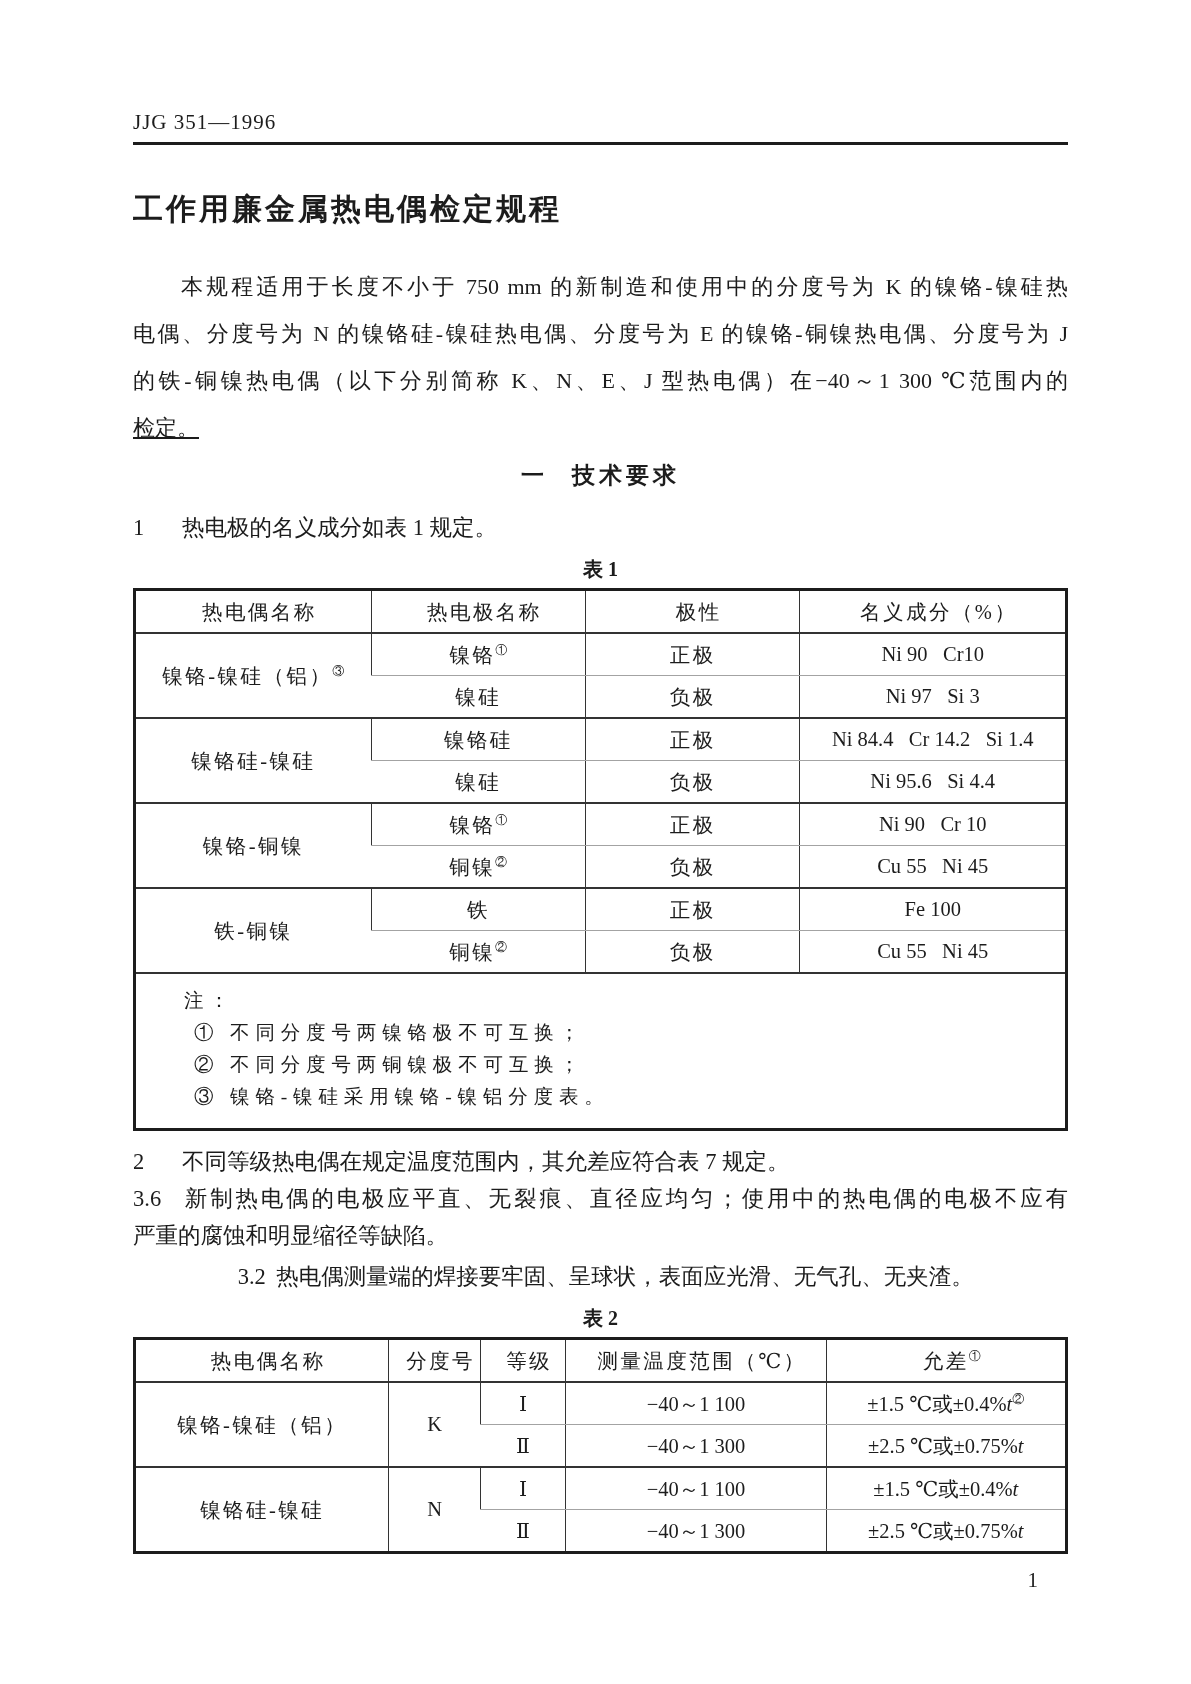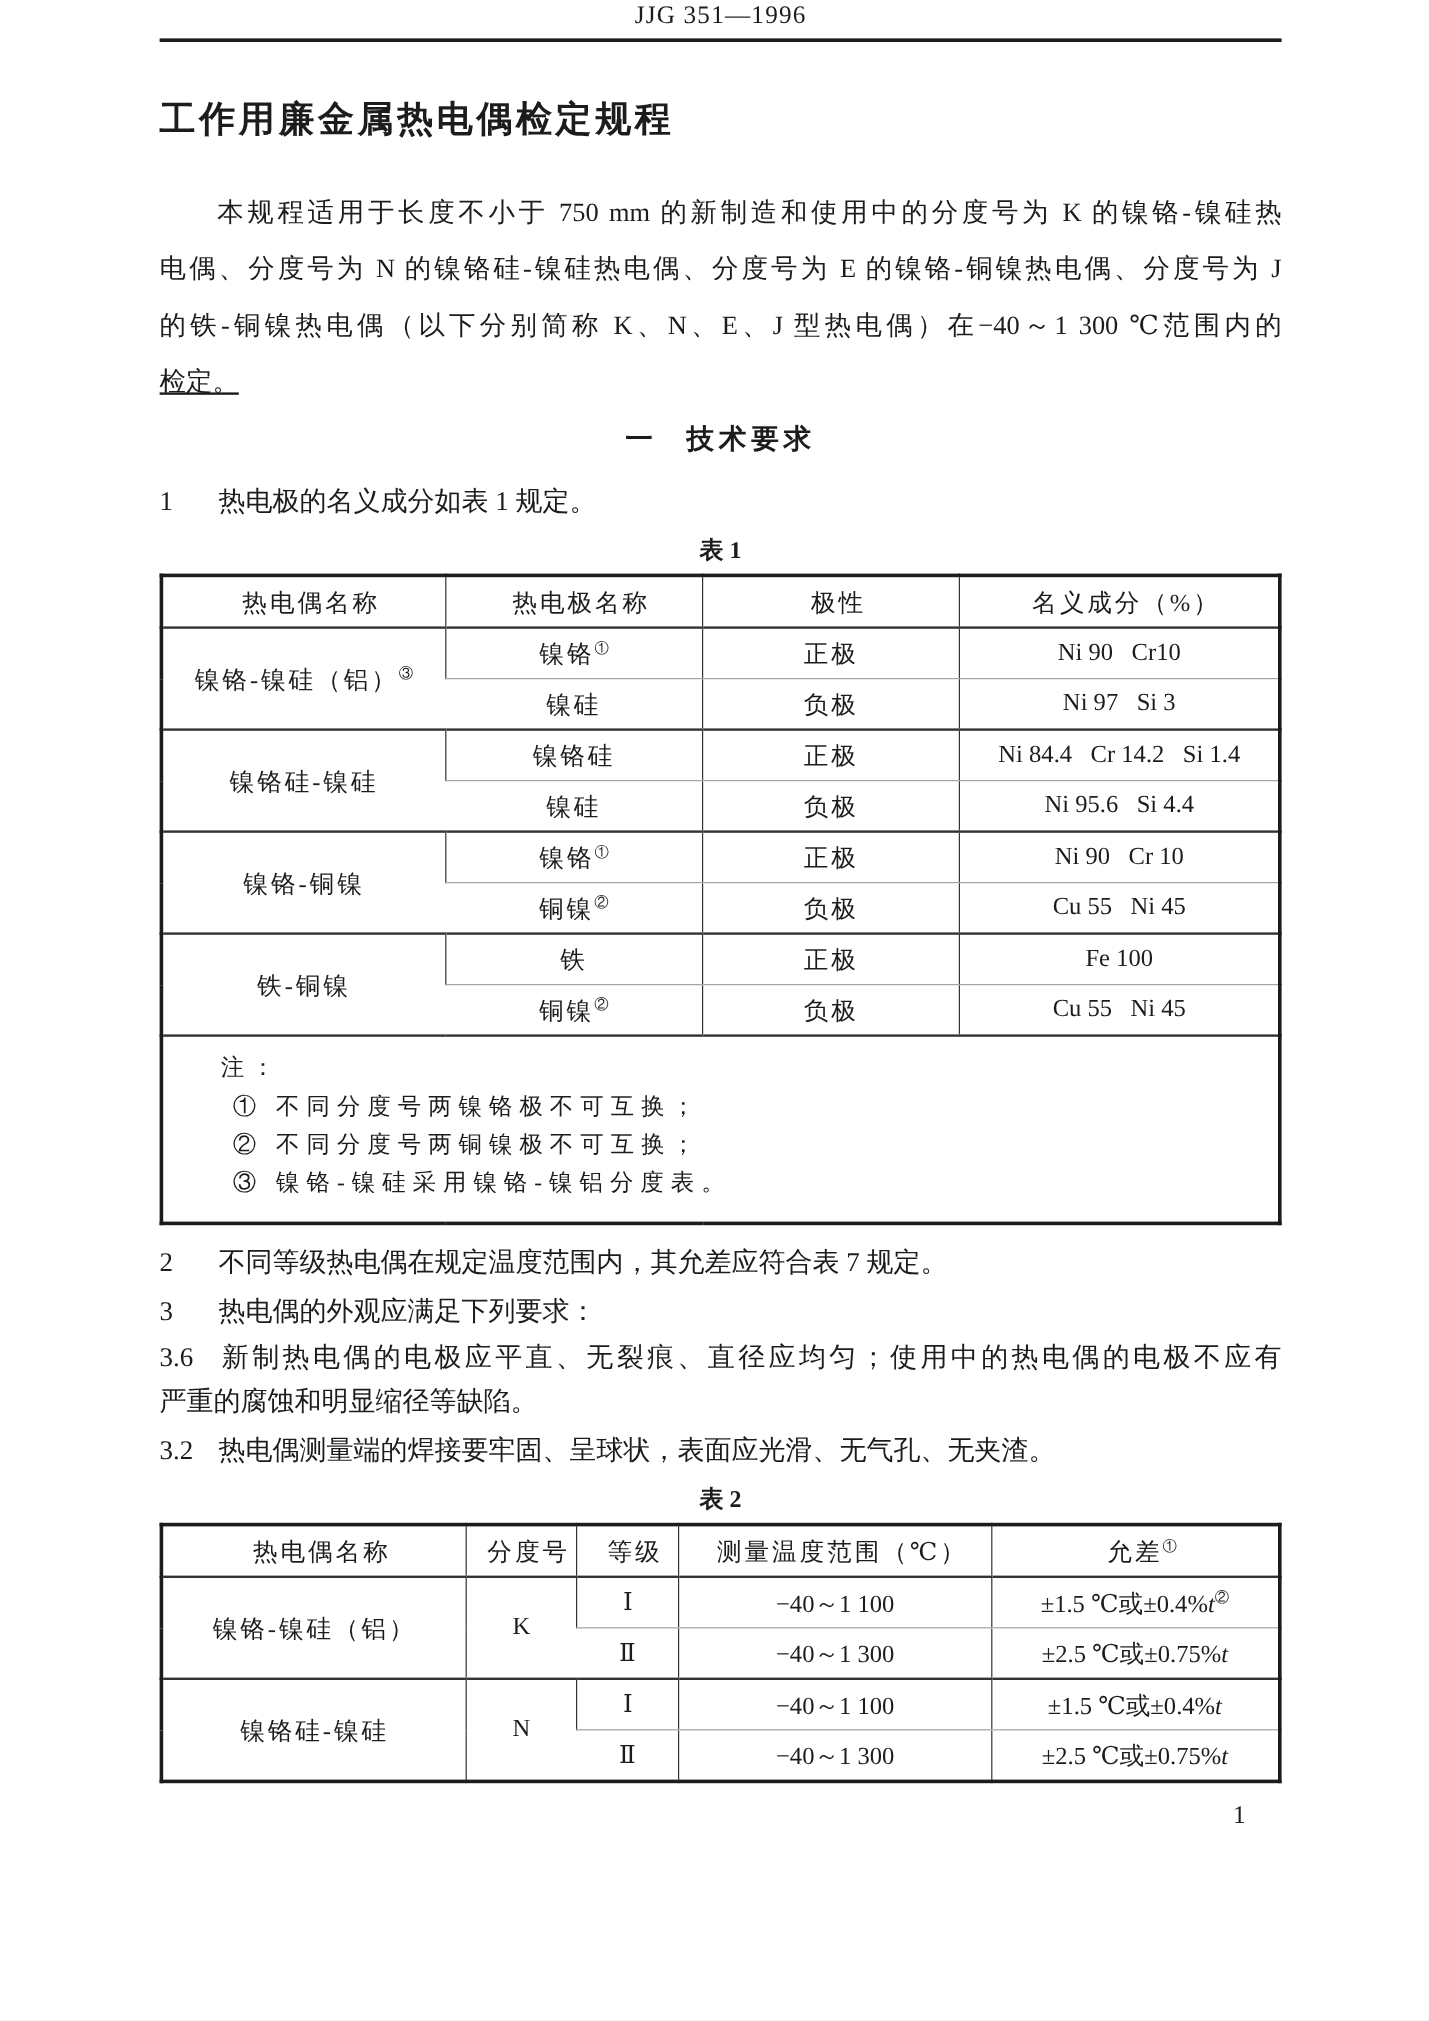--- a/index.html
+++ b/index.html
@@ -9,21 +9,22 @@
     margin:0 auto;
     background:#ffffff;
     color:#1c1c1c;
     font-family:"Liberation Serif","DejaVu Serif",serif;
     overflow:hidden;
     box-sizing:border-box;
   }
   .content { padding:0 123px 0 133px; }
 
   .doc-header {
-    text-align:center;
+    padding-top:110px;
+    text-align:left;
     font-size:21px;
     letter-spacing:1px;
   }
   .header-rule {
     margin-top:7px;
     border:none;
     border-top:3px solid #1c1c1c;
     height:0;
   }
   .doc-title {
@@ -49,21 +50,21 @@
   .section-heading .h-num { margin-right:28px; letter-spacing:0; }
   .section-heading .h-text { letter-spacing:4px; }
 
   .item { font-size:22.5px; line-height:37px; }
   .item .num { display:inline-block; min-width:49px; }
   .item .follow { text-align:justify; text-align-last:justify; }
   .item-1  { margin-top:17px; }
   .item-2  { margin-top:13px; line-height:36px; }
   .item-3  { margin-top:3px;  line-height:39px; }
   .item-31 { margin-top:0; }
-  .item-32 { margin-top:2px; line-height:41px; }
+  .item-32 { margin-top:2px; line-height:41px;text-align:center; }
 
   .table-caption {
     text-align:center;
     font-size:20px;
     font-weight:bold;
     line-height:28px;
   }
   .cap-1 { margin-top:9px; }
   .cap-2 { margin-top:7px; }
 
@@ -211,23 +212,20 @@
             <div class="note-item">③ 镍铬-镍硅采用镍铬-镍铝分度表。</div>
           </td>
         </tr>
       </tbody>
     </table>
 
     <div class="item item-2">
       <span class="num">2</span><span>不同等级热电偶在规定温度范围内，其允差应符合表 7 规定。</span>
     </div>
 
-    <div class="item item-3">
-      <span class="num">3</span><span>热电偶的外观应满足下列要求：</span>
-    </div>
 
     <div class="item item-31">
       <div class="follow"><span class="num">3.6</span><span>新制热电偶的电极应平直、无裂痕、直径应均匀；使用中的热电偶的电极不应有</span></div>
       <div>严重的腐蚀和明显缩径等缺陷。</div>
     </div>
 
     <div class="item item-32">
       <span class="num">3.2</span><span>热电偶测量端的焊接要牢固、呈球状，表面应光滑、无气孔、无夹渣。</span>
     </div>
 

